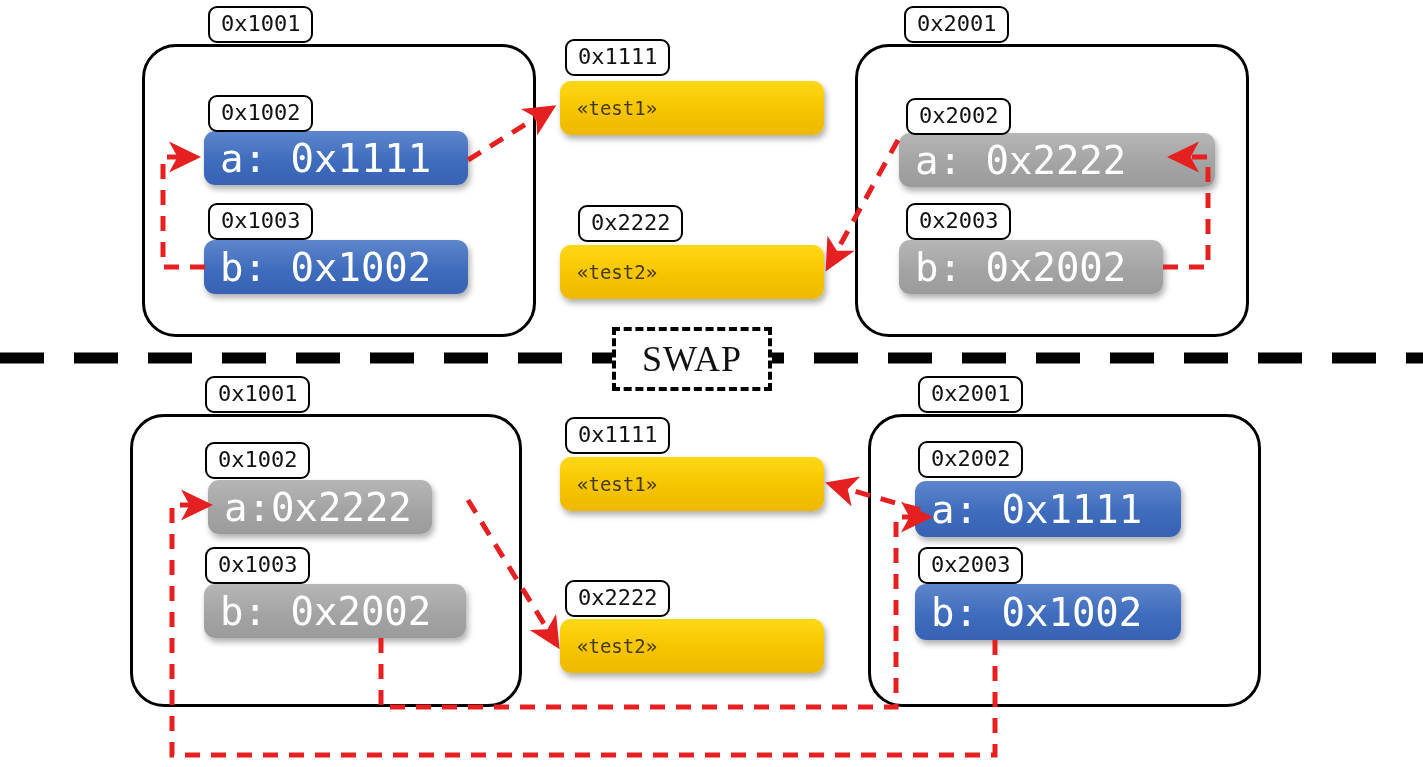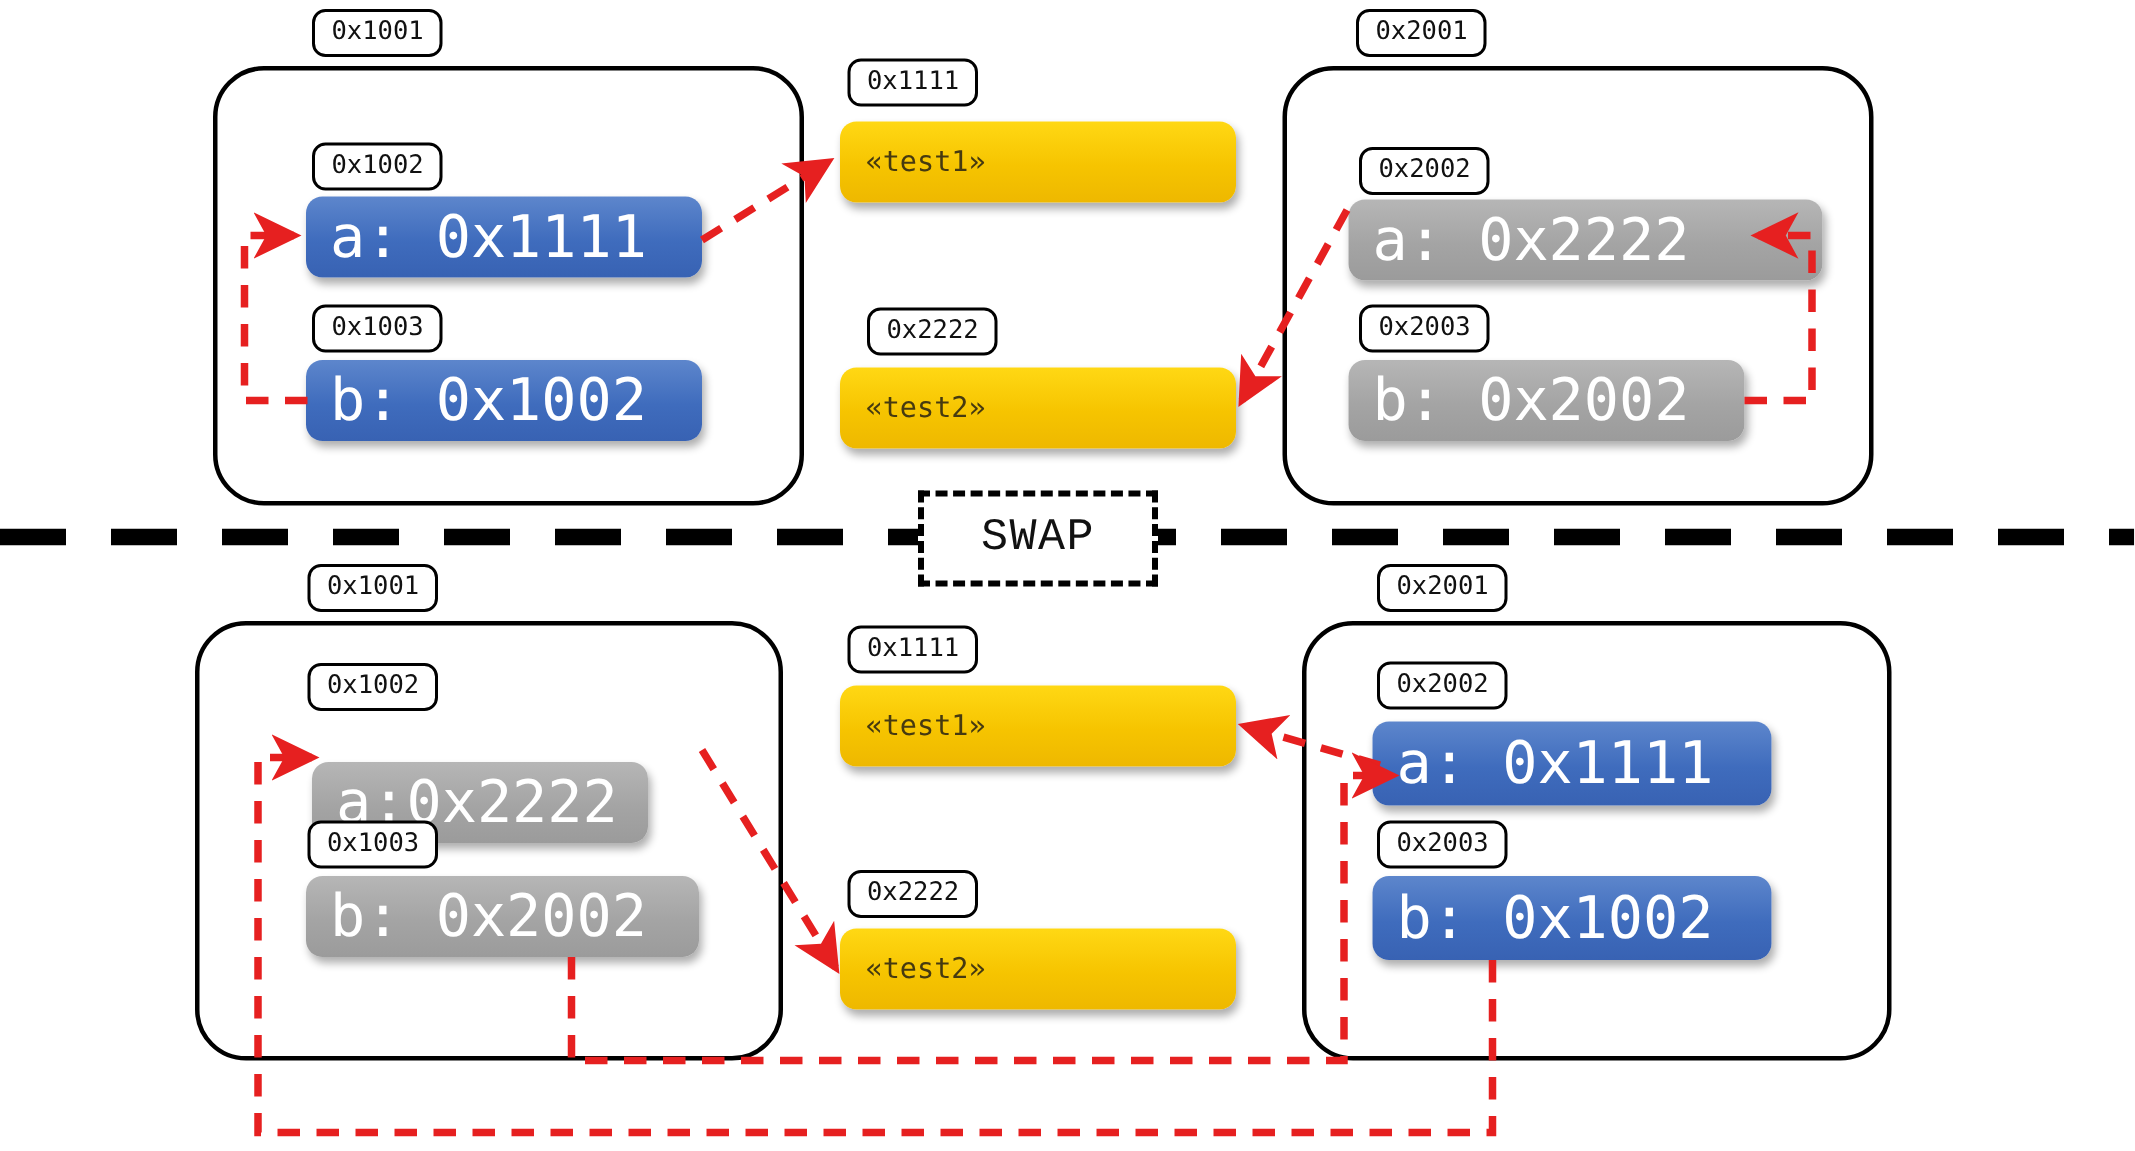--- a/index.html
+++ b/index.html
@@ -36,21 +36,21 @@
     z-index: 2;
   }
 
   
   .addr {
     position: absolute;
     background: #ffffff;
     border: 2.5px solid #000000;
     border-radius: 9px;
     font-family: "DejaVu Sans Mono", monospace;
-    font-size: 17px;
+    font-size: 22px;
     line-height: 1;
     color: #111111;
     padding: 5px 11px 6px 11px;
     white-space: nowrap;
     z-index: 6;
     letter-spacing: 0px;
   }
 
   
   .cell {
@@ -82,22 +82,22 @@
   }
 
   
   .swap-badge {
     position: absolute;
     border: 4px dashed #000000;
     background: #ffffff;
     display: flex;
     align-items: center;
     justify-content: center;
-    font-family: Liberation Mono, monospace;
-    font-size: 30px;
+    font-family: Liberation Serif, serif;
+    font-size: 36px;
     color: #111111;
     letter-spacing: 1px;
     z-index: 8;
   }
 </style>
 </head>
 <body>
 
 <div id="stage">
 
@@ -160,21 +160,21 @@
   <div class="cell gray" style="left:899px; top:133px; width:316px; height:54px;">a: 0x2222</div>
 
   <div class="addr" style="left:906px; top:203px;">0x2003</div>
   <div class="cell gray" style="left:899px; top:240px; width:264px; height:54px;">b: 0x2002</div>
 
   <div class="addr" style="left:205px; top:376px;">0x1001</div>
 
   <div class="region" style="left:130px; top:414px; width:386px; height:287px;"></div>
 
   <div class="addr" style="left:205px; top:442px;">0x1002</div>
-  <div class="cell gray" style="left:208px; top:480px; width:224px; height:54px;margin-top:28px;">a:0x2222</div>
+  <div class="cell gray" style="left:208px; top:480px; width:224px; height:54px;">a:0x2222</div>
 
   <div class="addr" style="left:205px; top:547px;">0x1003</div>
   <div class="cell gray" style="left:204px; top:584px; width:262px; height:54px;">b: 0x2002</div>
 
   <div class="addr" style="left:565px; top:417px;">0x1111</div>
   <div class="cell yellow" style="left:560px; top:457px; width:264px; height:54px;">«test1»</div>
 
   <div class="addr" style="left:565px; top:580px;">0x2222</div>
   <div class="cell yellow" style="left:560px; top:619px; width:264px; height:54px;">«test2»</div>
 

